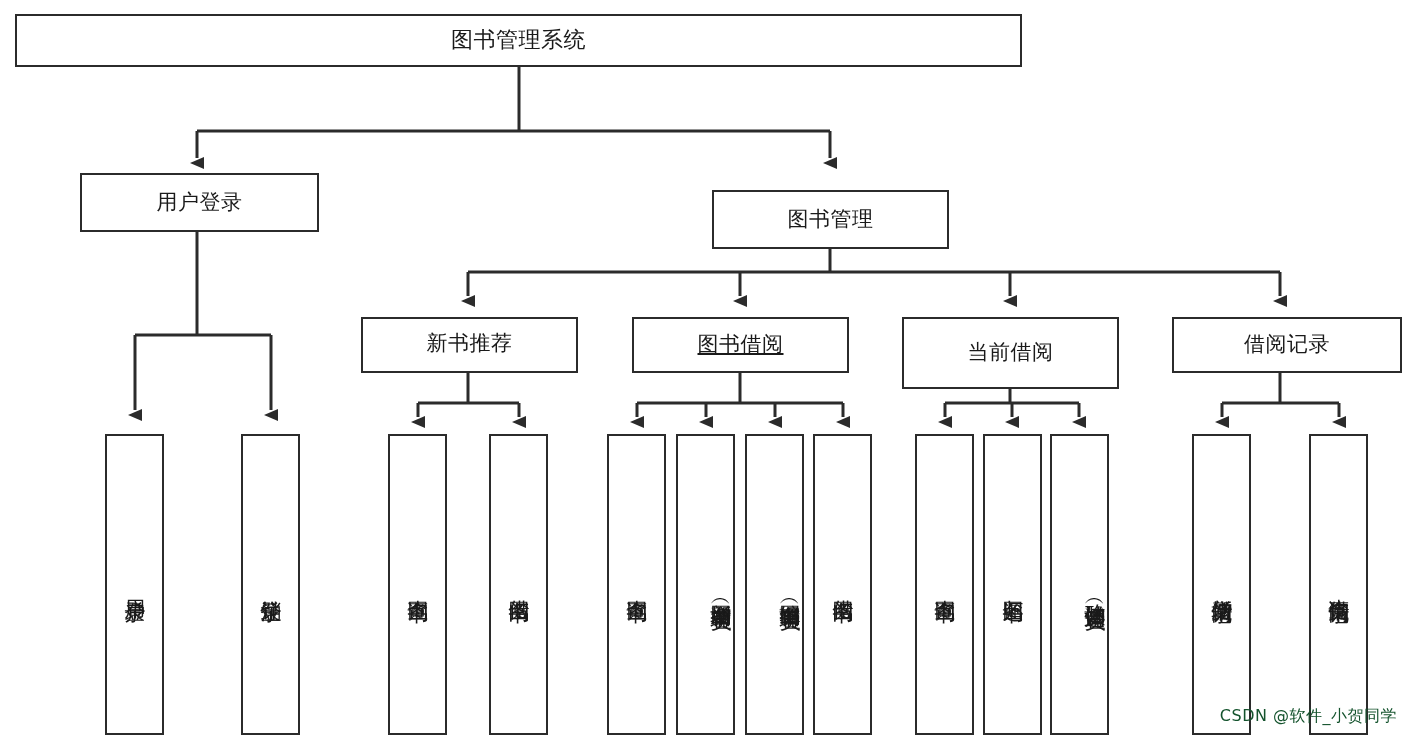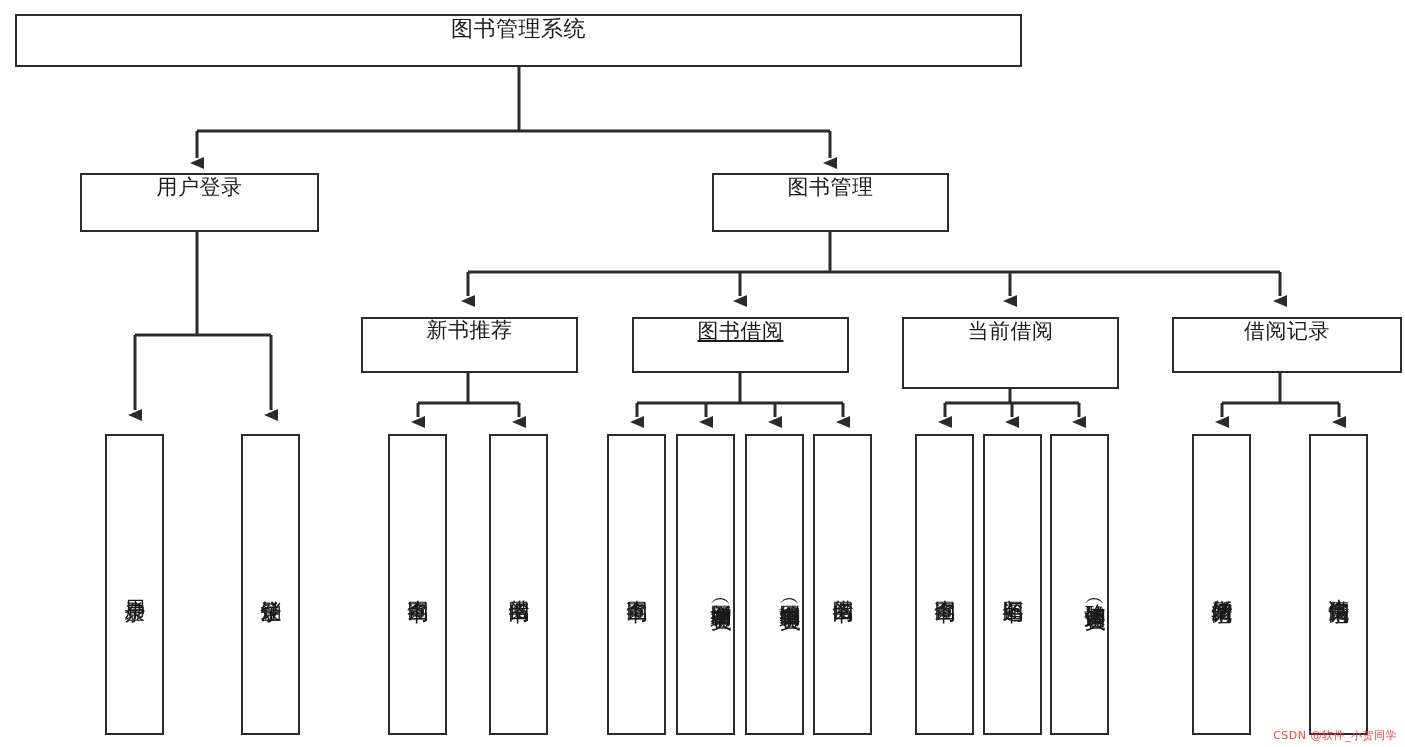--- a/index.html
+++ b/index.html
@@ -25,20 +25,21 @@
     width: 1405px;
     height: 747px;
     pointer-events: none;
   }
   .node {
     position: absolute;
     box-sizing: border-box;
     background: #ffffff;
     border: 2px solid #2b2b2b;
     display: flex;
+    align-items: center;
     justify-content: center;
     color: #1a1a1a;
   }
   .node-horizontal {
     font-size: 21px;
     letter-spacing: 0.5px;
     line-height: 1.2;
   }
   .node-root {
     font-size: 22px;
@@ -57,23 +58,23 @@
     align-items: center;
     padding-top: 0;
   }
   .node-label {
     display: block;
     white-space: pre-line;
   }
   .watermark {
     position: absolute;
     right: 8px;
-    bottom: 4px;
-    font-size: 11px;
-    color: #ef4444;
+    bottom: 20px;
+    font-size: 16px;
+    color: #14532d;
     white-space: nowrap;
     letter-spacing: 0.5px;
   }
 </style>
 </head>
 <body>
 
 <div id="diagram-root">
 
   <svg class="connectors" viewBox="0 0 1405 747">
@@ -129,21 +130,21 @@
   </svg>
 
   <div class="node node-horizontal node-root" style="left:15px; top:14px; width:1007px; height:53px;">
     <span class="node-label">图书管理系统</span>
   </div>
 
   <div class="node node-horizontal" style="left:80px; top:173px; width:239px; height:59px;">
     <span class="node-label">用户登录</span>
   </div>
 
-  <div class="node node-horizontal" style="left:712px; top:173px; width:237px; height:59px;">
+  <div class="node node-horizontal" style="left:712px; top:190px; width:237px; height:59px;">
     <span class="node-label">图书管理</span>
   </div>
 
   <div class="node node-horizontal" style="left:361px; top:317px; width:217px; height:56px;font-family:Liberation Mono, monospace;">
     <span class="node-label">新书推荐</span>
   </div>
 
   <div class="node node-horizontal" style="left:632px; top:317px; width:217px; height:56px;text-decoration:underline;">
     <span class="node-label">图书借阅</span>
   </div>

